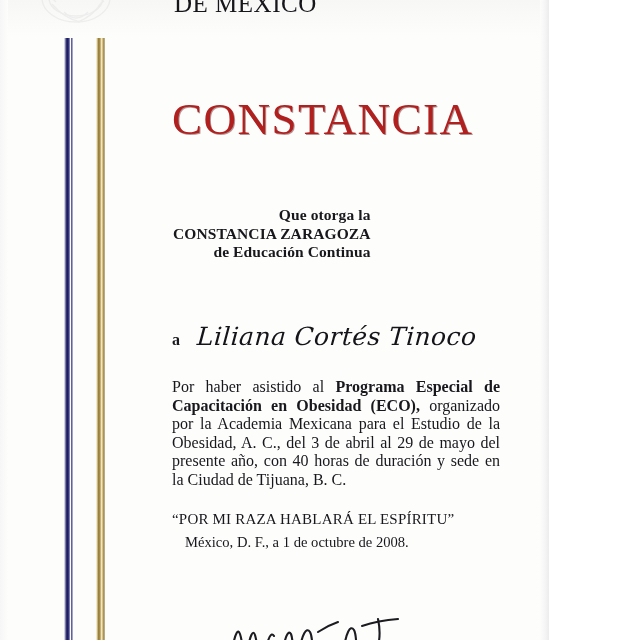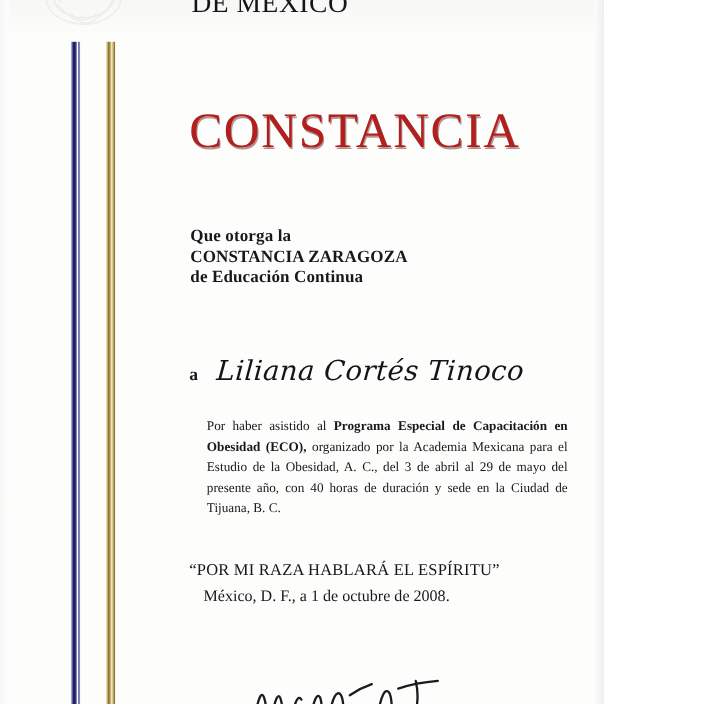--- a/index.html
+++ b/index.html
@@ -126,21 +126,21 @@
   .grantor {
     position: absolute;
     left: 3px;
     top: 206px;
     font-weight: bold;
     font-size: 15.5px;
     line-height: 18.6px;
     letter-spacing: 0.1px;
     white-space: nowrap;
   }
-  .grantor .line { display: block; }
+  .grantor .line { display: block; text-align: right; }
 
   .recipient-row {
     position: absolute;
     left: 2px;
     top: 322px;
     display: flex;
     align-items: baseline;
   }
   .recipient-prefix {
     font-weight: bold;
@@ -155,25 +155,24 @@
     color: #151519;
     transform: skewX(-4deg);
     white-space: nowrap;
   }
 
   .body-paragraph {
     position: absolute;
     left: 2px;
     top: 378px;
     width: 328px;
-    font-size: 12px;
+    font-size: 16px;
     line-height: 18.6px;
     text-align: justify;
     text-justify: inter-word;
-    margin-left: 16px;
   }
   .body-paragraph b { font-weight: bold; }
 
   .motto {
     position: absolute;
     left: 2px;
     top: 511px;
     font-size: 15px;
     letter-spacing: 0.2px;
     white-space: nowrap;

